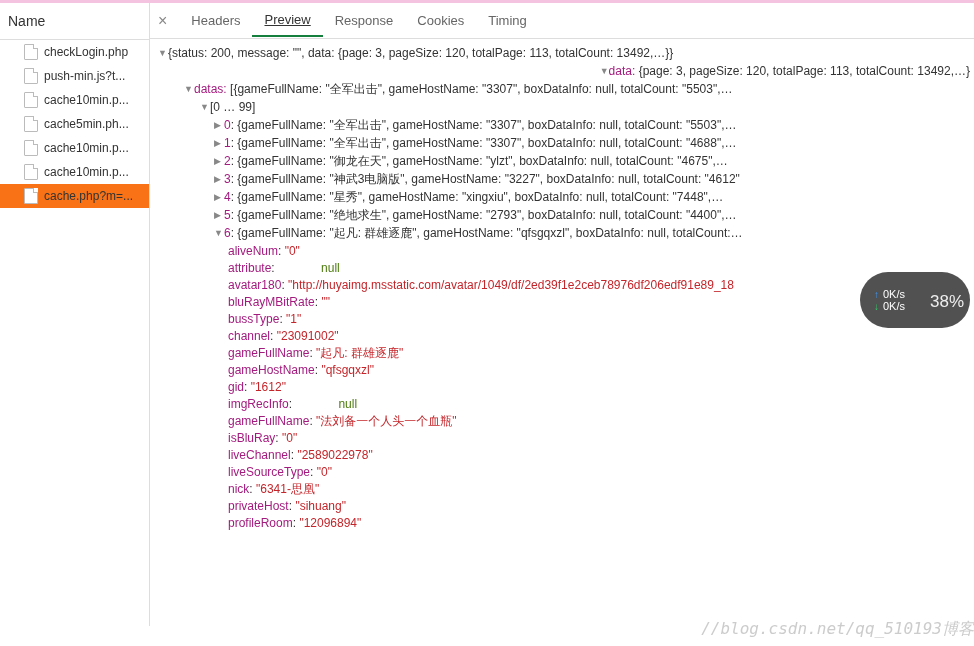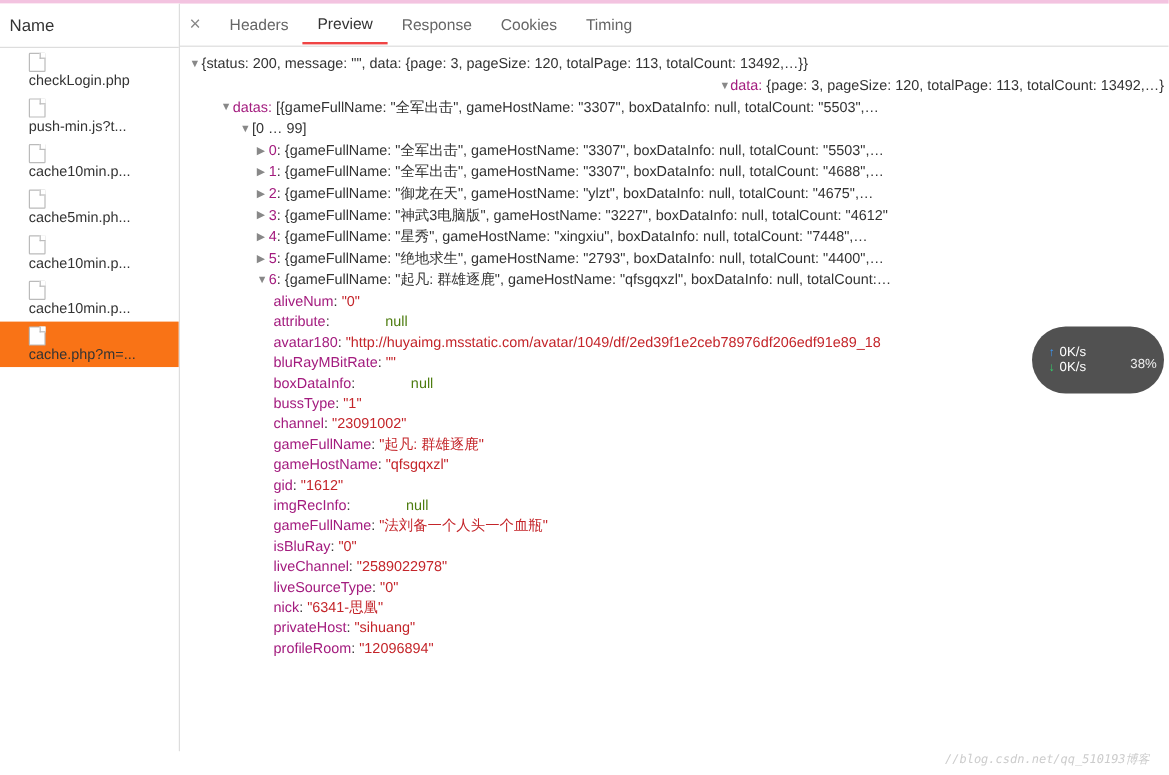--- a/index.html
+++ b/index.html
@@ -1,29 +1,29 @@
 <!DOCTYPE html>
 <html><head>
 <meta charset="utf-8">
 <style>
 * { margin: 0; padding: 0; box-sizing: border-box; font-family: "Segoe UI", Arial, sans-serif; }
 body { background: #fff; width: 974px; height: 646px; overflow: hidden; position: relative; }
 .container { display: flex; height: 626px; border-top: 3px solid #f3c3e0; }
 .sidebar { width: 150px; border-right: 1px solid #ddd; background: #fff; }
 .sidebar-header { padding: 10px 8px; font-size: 14px; color: #333; border-bottom: 1px solid #ddd; }
 .file-list { overflow-y: auto; }
-.file-item { display: flex; align-items: flex-start; padding: 4px 24px; font-size: 12px; color: #333; white-space: nowrap; overflow: hidden; text-overflow: ellipsis; cursor: pointer; flex-direction: column; }
+.file-item { display: flex; align-items: center; padding: 4px 24px; font-size: 12px; color: #333; white-space: nowrap; overflow: hidden; text-overflow: ellipsis; cursor: pointer; }
 .file-item.selected { background: #f97316; }
 .file-icon { width: 14px; height: 16px; border: 1px solid #bbb; border-radius: 1px; margin-right: 6px; flex-shrink: 0; background: #fff; position: relative; }
 .file-icon::after { content: ""; position: absolute; top: -1px; right: -1px; width: 4px; height: 4px; background: #fff; border-left: 1px solid #bbb; border-bottom: 1px solid #bbb; }
 .main { flex: 1; display: flex; flex-direction: column; overflow: hidden; }
 .tabs { display: flex; align-items: center; border-bottom: 1px solid #ddd; padding: 0 8px; height: 36px; }
 .close-btn { font-size: 16px; color: #888; margin-right: 12px; cursor: pointer; }
 .tab { padding: 8px 12px; font-size: 13px; color: #666; cursor: pointer; }
-.tab.active { color: #333; border-bottom: 2px solid #ef4444; }
+.tab.active { color: #333; border-bottom: 2px solid #15803d; text-decoration: underline; }
 .content { flex: 1; overflow: auto; padding: 6px 0; font-family: Consolas, monospace; font-size: 12px; line-height: 17px; white-space: nowrap; }
 .row { padding: 0 4px; }
 .arrow { display: inline-block; width: 10px; color: #888; font-size: 9px; position: relative; top: -1px; }
 .arrow.right::before { content: "▶"; }
 .arrow.down::before { content: "▼"; }
 .prop { color: #a31b7e; }
 .str { color: #c4252a; }
 .null { color: #4d7c0f; margin-left: 43px; }
 .plain { color: #333; }
 .indent0 { padding-left: 8px; }
@@ -31,22 +31,22 @@
 .indent2 { padding-left: 34px; }
 .indent3 { padding-left: 50px; }
 .indent4 { padding-left: 64px; }
 .indent6 { padding-left: 78px; }
 .badge { position: absolute; right: 4px; top: 272px; width: 110px; height: 56px; background: rgba(50,50,50,0.85); border-radius: 28px; display: flex; align-items: center; color: #fff; font-size: 11px; z-index: 10; }
 .badge-left { flex: 1; padding-left: 14px; }
 .badge-line { display: flex; align-items: center; gap: 4px; }
 .arr-up { color: #3b9cff; font-size: 10px; }
 .arr-dn { color: #32d06a; font-size: 10px; }
 .badge-right { font-size: 22px; padding-right: 6px; color: #eee; }
-.badge-right span { font-size: 11px; }
-.watermark { position: absolute; right: 16px; bottom: 6px; color: #ccc; font-size: 10px; font-style: italic; font-family: Consolas, monospace; z-index: 5; }
+.badge-right span { font-size: 17px; }
+.watermark { position: absolute; right: 0; bottom: 6px; color: #ccc; font-size: 16px; font-style: italic; font-family: Consolas, monospace; z-index: 5; }
 </style>
 </head>
 <body>
 
 <div class="container">
   <div class="sidebar">
     <div class="sidebar-header">Name</div>
     <div class="file-list">
       <div class="file-item">
           <span class="file-icon"></span>
@@ -100,21 +100,20 @@
       <div class="row indent4"><span class="arrow right"></span><span class="prop">2</span><span class="plain">: </span><span class="plain">{gameFullName: "御龙在天", gameHostName: "ylzt", boxDataInfo: null, totalCount: "4675",…</span></div>
       <div class="row indent4"><span class="arrow right"></span><span class="prop">3</span><span class="plain">: </span><span class="plain">{gameFullName: "神武3电脑版", gameHostName: "3227", boxDataInfo: null, totalCount: "4612"</span></div>
       <div class="row indent4"><span class="arrow right"></span><span class="prop">4</span><span class="plain">: </span><span class="plain">{gameFullName: "星秀", gameHostName: "xingxiu", boxDataInfo: null, totalCount: "7448",…</span></div>
       <div class="row indent4"><span class="arrow right"></span><span class="prop">5</span><span class="plain">: </span><span class="plain">{gameFullName: "绝地求生", gameHostName: "2793", boxDataInfo: null, totalCount: "4400",…</span></div>
       <div class="row indent4"><span class="arrow down"></span><span class="prop">6</span><span class="plain">: </span><span class="plain">{gameFullName: "起凡: 群雄逐鹿", gameHostName: "qfsgqxzl", boxDataInfo: null, totalCount:…</span></div>
 
       <div class="row indent6"><span class="prop">aliveNum</span><span class="plain">: </span><span class="str">"0"</span></div>
       <div class="row indent6"><span class="prop">attribute</span><span class="plain">: </span><span class="null">null</span></div>
       <div class="row indent6"><span class="prop">avatar180</span><span class="plain">: </span><span class="str">"http://huyaimg.msstatic.com/avatar/1049/df/2ed39f1e2ceb78976df206edf91e89_18</span></div>
       <div class="row indent6"><span class="prop">bluRayMBitRate</span><span class="plain">: </span><span class="str">""</span></div>
-      <div class="row indent6"><span class="prop">boxDataInfo</span><span class="plain">: </span><span class="null">null</span></div>
       <div class="row indent6"><span class="prop">bussType</span><span class="plain">: </span><span class="str">"1"</span></div>
       <div class="row indent6"><span class="prop">channel</span><span class="plain">: </span><span class="str">"23091002"</span></div>
       <div class="row indent6"><span class="prop">gameFullName</span><span class="plain">: </span><span class="str">"起凡: 群雄逐鹿"</span></div>
       <div class="row indent6"><span class="prop">gameHostName</span><span class="plain">: </span><span class="str">"qfsgqxzl"</span></div>
       <div class="row indent6"><span class="prop">gid</span><span class="plain">: </span><span class="str">"1612"</span></div>
       <div class="row indent6"><span class="prop">imgRecInfo</span><span class="plain">: </span><span class="null">null</span></div>
       <div class="row indent6"><span class="prop">gameFullName</span><span class="plain">: </span><span class="str">"法刘备一个人头一个血瓶"</span></div>
       <div class="row indent6"><span class="prop">isBluRay</span><span class="plain">: </span><span class="str">"0"</span></div>
       <div class="row indent6"><span class="prop">liveChannel</span><span class="plain">: </span><span class="str">"2589022978"</span></div>
       <div class="row indent6"><span class="prop">liveSourceType</span><span class="plain">: </span><span class="str">"0"</span></div>

